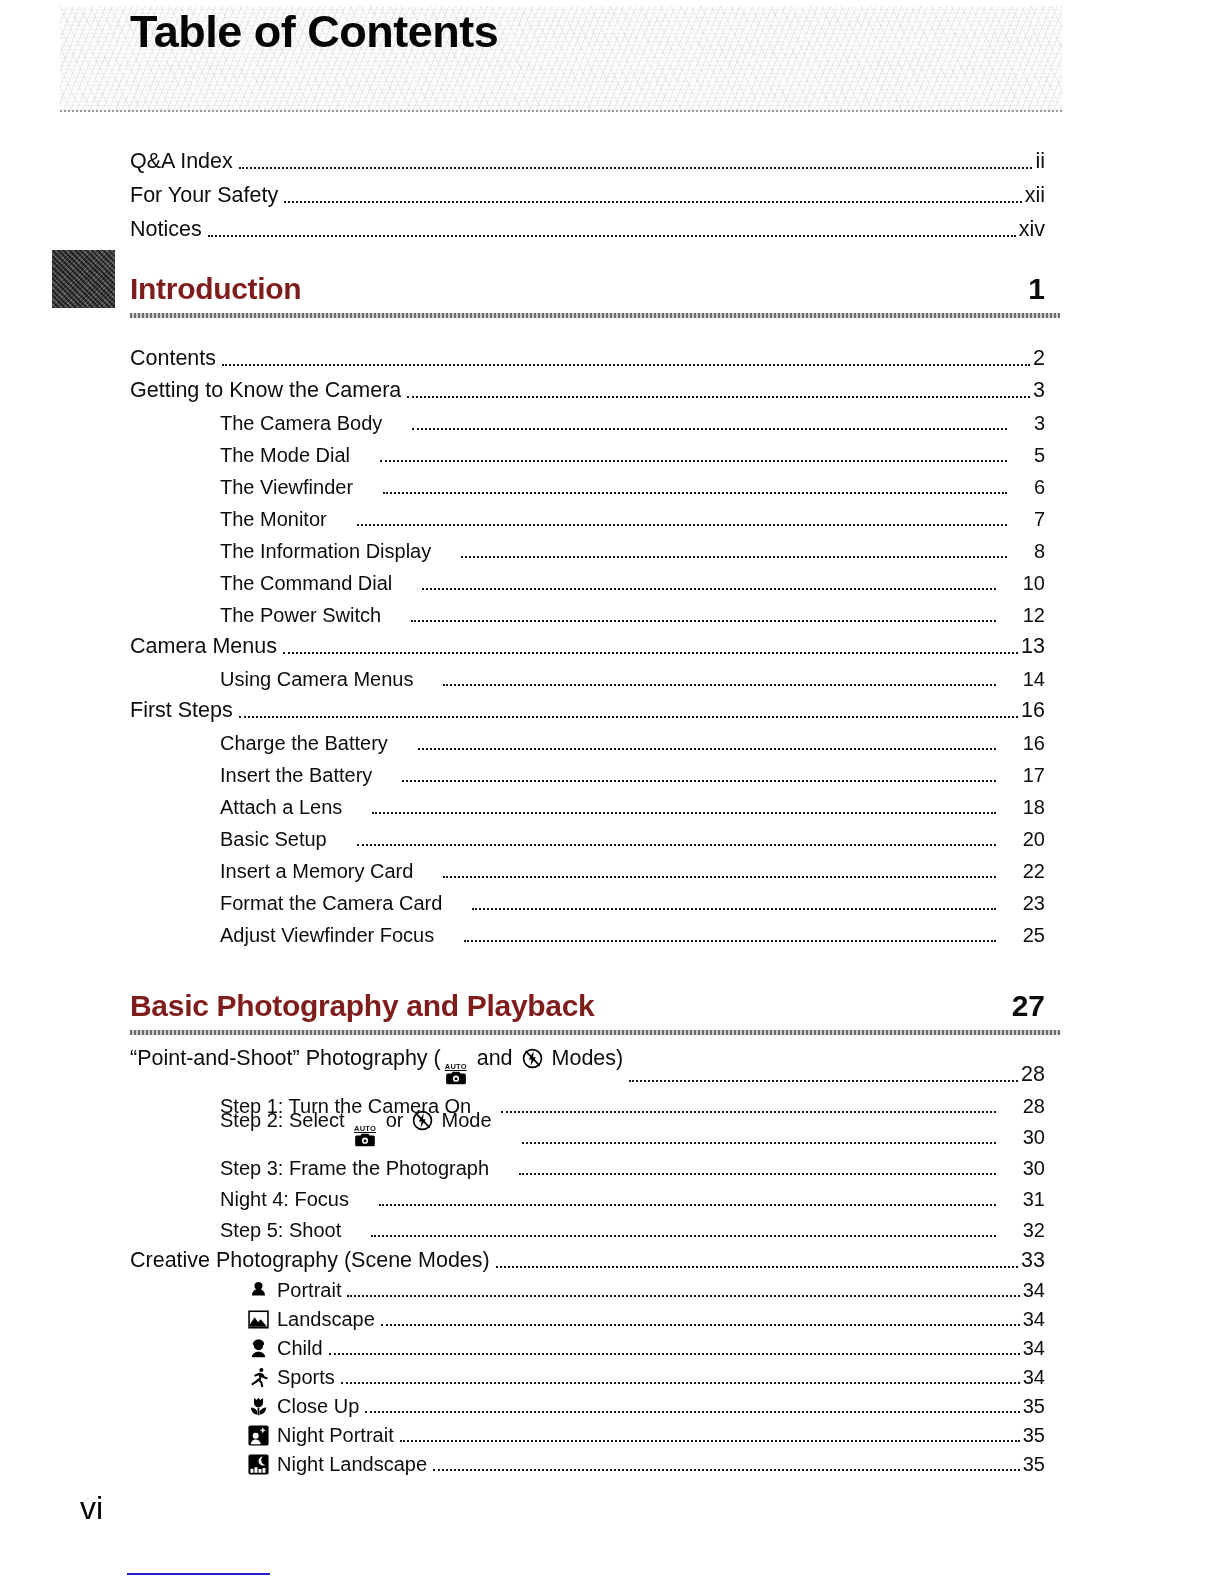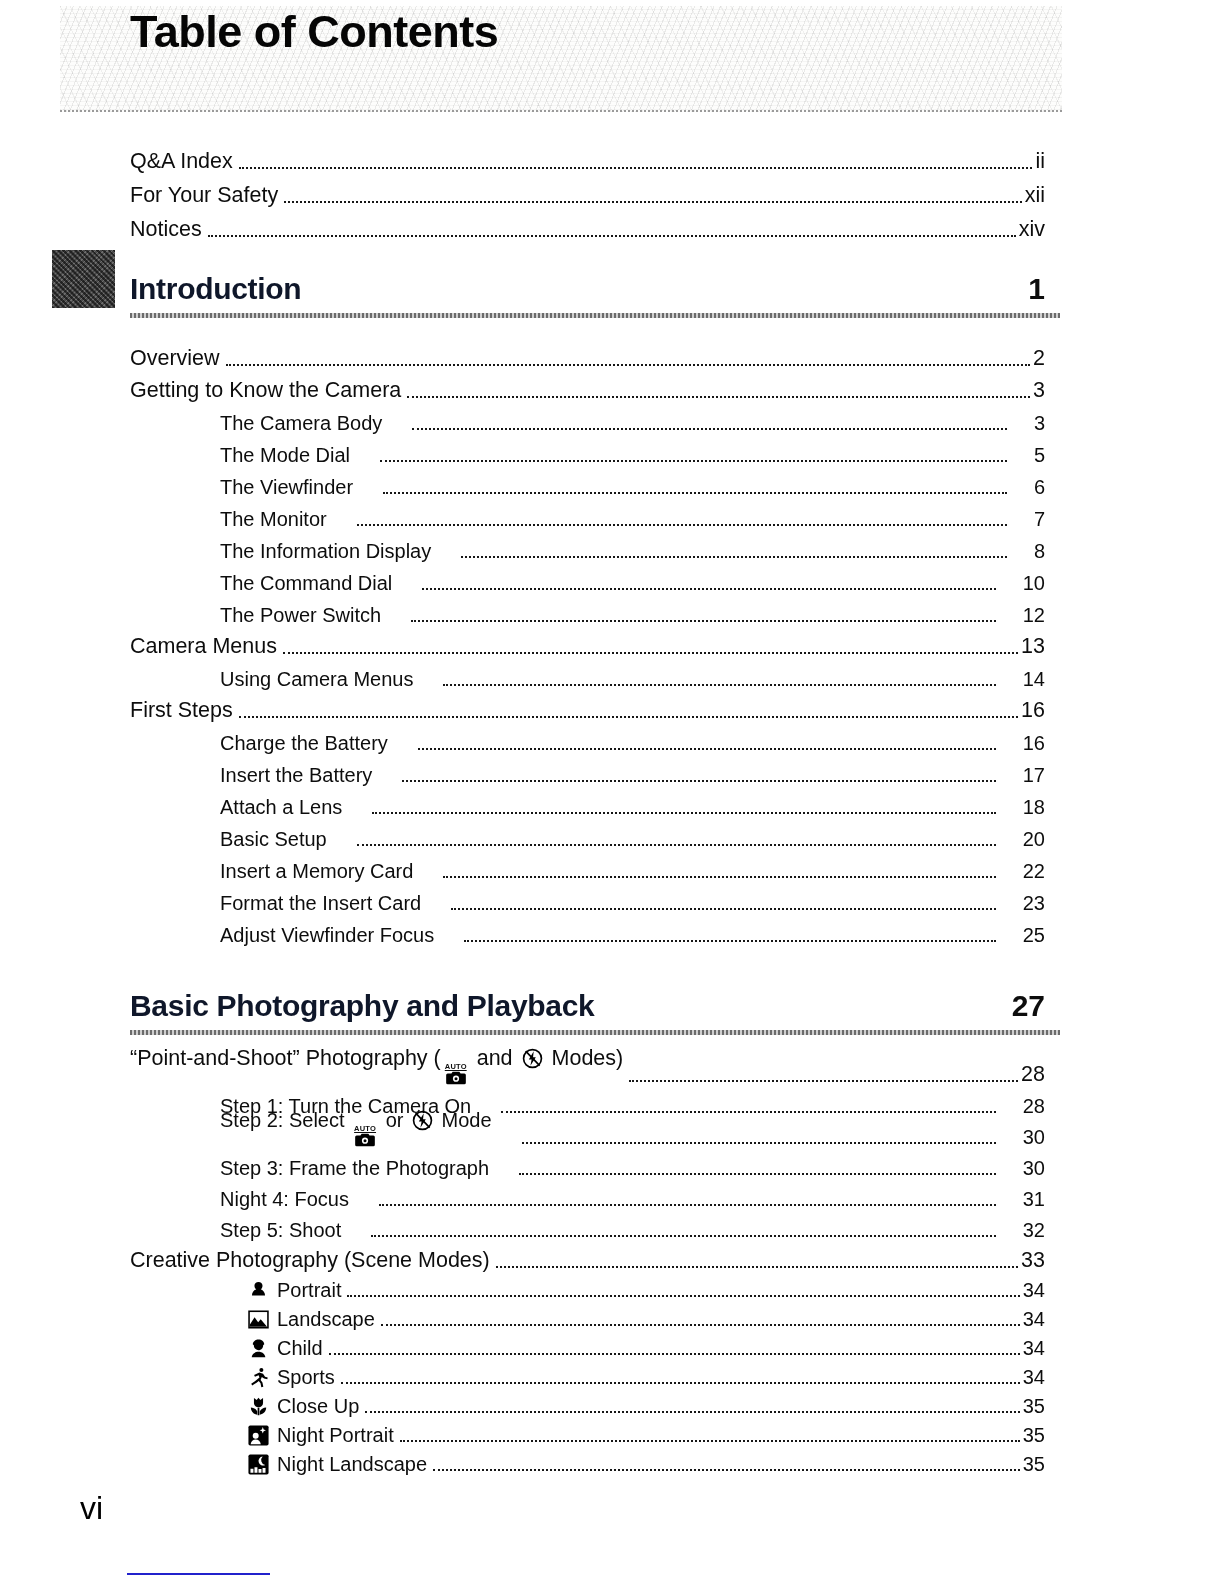--- a/index.html
+++ b/index.html
@@ -48,21 +48,21 @@
   .chapter{position:relative;}
   .chapter + .chapter{margin-top:30px;}
   .chapter-header{
     position:relative;
     display:flex;align-items:flex-end;
     height:46px;
     padding-right:15px;
   }
   .chapter-title{
     margin:0;flex:1 1 auto;
-    font-size:30px;font-weight:bold;color:#0f172a;letter-spacing:-0.3px;
+    font-size:30px;font-weight:bold;color:#7f1d1d;letter-spacing:-0.3px;
   }
   .chapter-page{font-size:30px;font-weight:bold;}
   .tab-marker{
     position:absolute;left:-78px;top:-10px;width:63px;height:58px;
     background-color:#4a4a4a;
     background-image:
       repeating-linear-gradient(45deg, rgba(0,0,0,.55) 0 2px, transparent 2px 4px),
       repeating-linear-gradient(-45deg, rgba(255,255,255,.20) 0 1px, transparent 1px 3px);
   }
   .chapter-rule{
@@ -123,21 +123,21 @@
     <div data-name="chapter-list">
   <section class="chapter" data-name="chapter-section">
     <div class="chapter-header" data-name="chapter-header">
       <span class="tab-marker" data-name="chapter-tab-marker"></span>
       <h2 class="chapter-title" data-name="chapter-title">Introduction</h2>
       <span class="chapter-page" data-name="chapter-page-number">1</span>
     </div>
     <div class="chapter-rule" data-name="chapter-divider-rule"></div>
     <div class="chapter-items" data-name="chapter-items">
             <div class="toc-row level-1" data-name="toc-entry">
-              <span class="toc-label" data-name="toc-entry-label">Overview</span>
+              <span class="toc-label" data-name="toc-entry-label">Contents</span>
               <span class="leader" data-name="dot-leader"></span>
               <span class="toc-page" data-name="toc-entry-page">2</span>
             </div>
             <div class="toc-row level-1" data-name="toc-entry">
               <span class="toc-label" data-name="toc-entry-label">Getting to Know the Camera</span>
               <span class="leader" data-name="dot-leader"></span>
               <span class="toc-page" data-name="toc-entry-page">3</span>
             </div>
             <div class="toc-row level-2" data-name="toc-entry">
               <span class="toc-label" data-name="toc-entry-label">The Camera Body</span>
@@ -208,21 +208,21 @@
               <span class="toc-label" data-name="toc-entry-label">Basic Setup</span>
               <span class="leader" data-name="dot-leader"></span>
               <span class="toc-page" data-name="toc-entry-page">20</span>
             </div>
             <div class="toc-row level-2" data-name="toc-entry">
               <span class="toc-label" data-name="toc-entry-label">Insert a Memory Card</span>
               <span class="leader" data-name="dot-leader"></span>
               <span class="toc-page" data-name="toc-entry-page">22</span>
             </div>
             <div class="toc-row level-2" data-name="toc-entry">
-              <span class="toc-label" data-name="toc-entry-label">Format the Insert Card</span>
+              <span class="toc-label" data-name="toc-entry-label">Format the Camera Card</span>
               <span class="leader" data-name="dot-leader"></span>
               <span class="toc-page" data-name="toc-entry-page">23</span>
             </div>
             <div class="toc-row level-2" data-name="toc-entry">
               <span class="toc-label" data-name="toc-entry-label">Adjust Viewfinder Focus</span>
               <span class="leader" data-name="dot-leader"></span>
               <span class="toc-page" data-name="toc-entry-page">25</span>
             </div>
           </div>
   </section>

